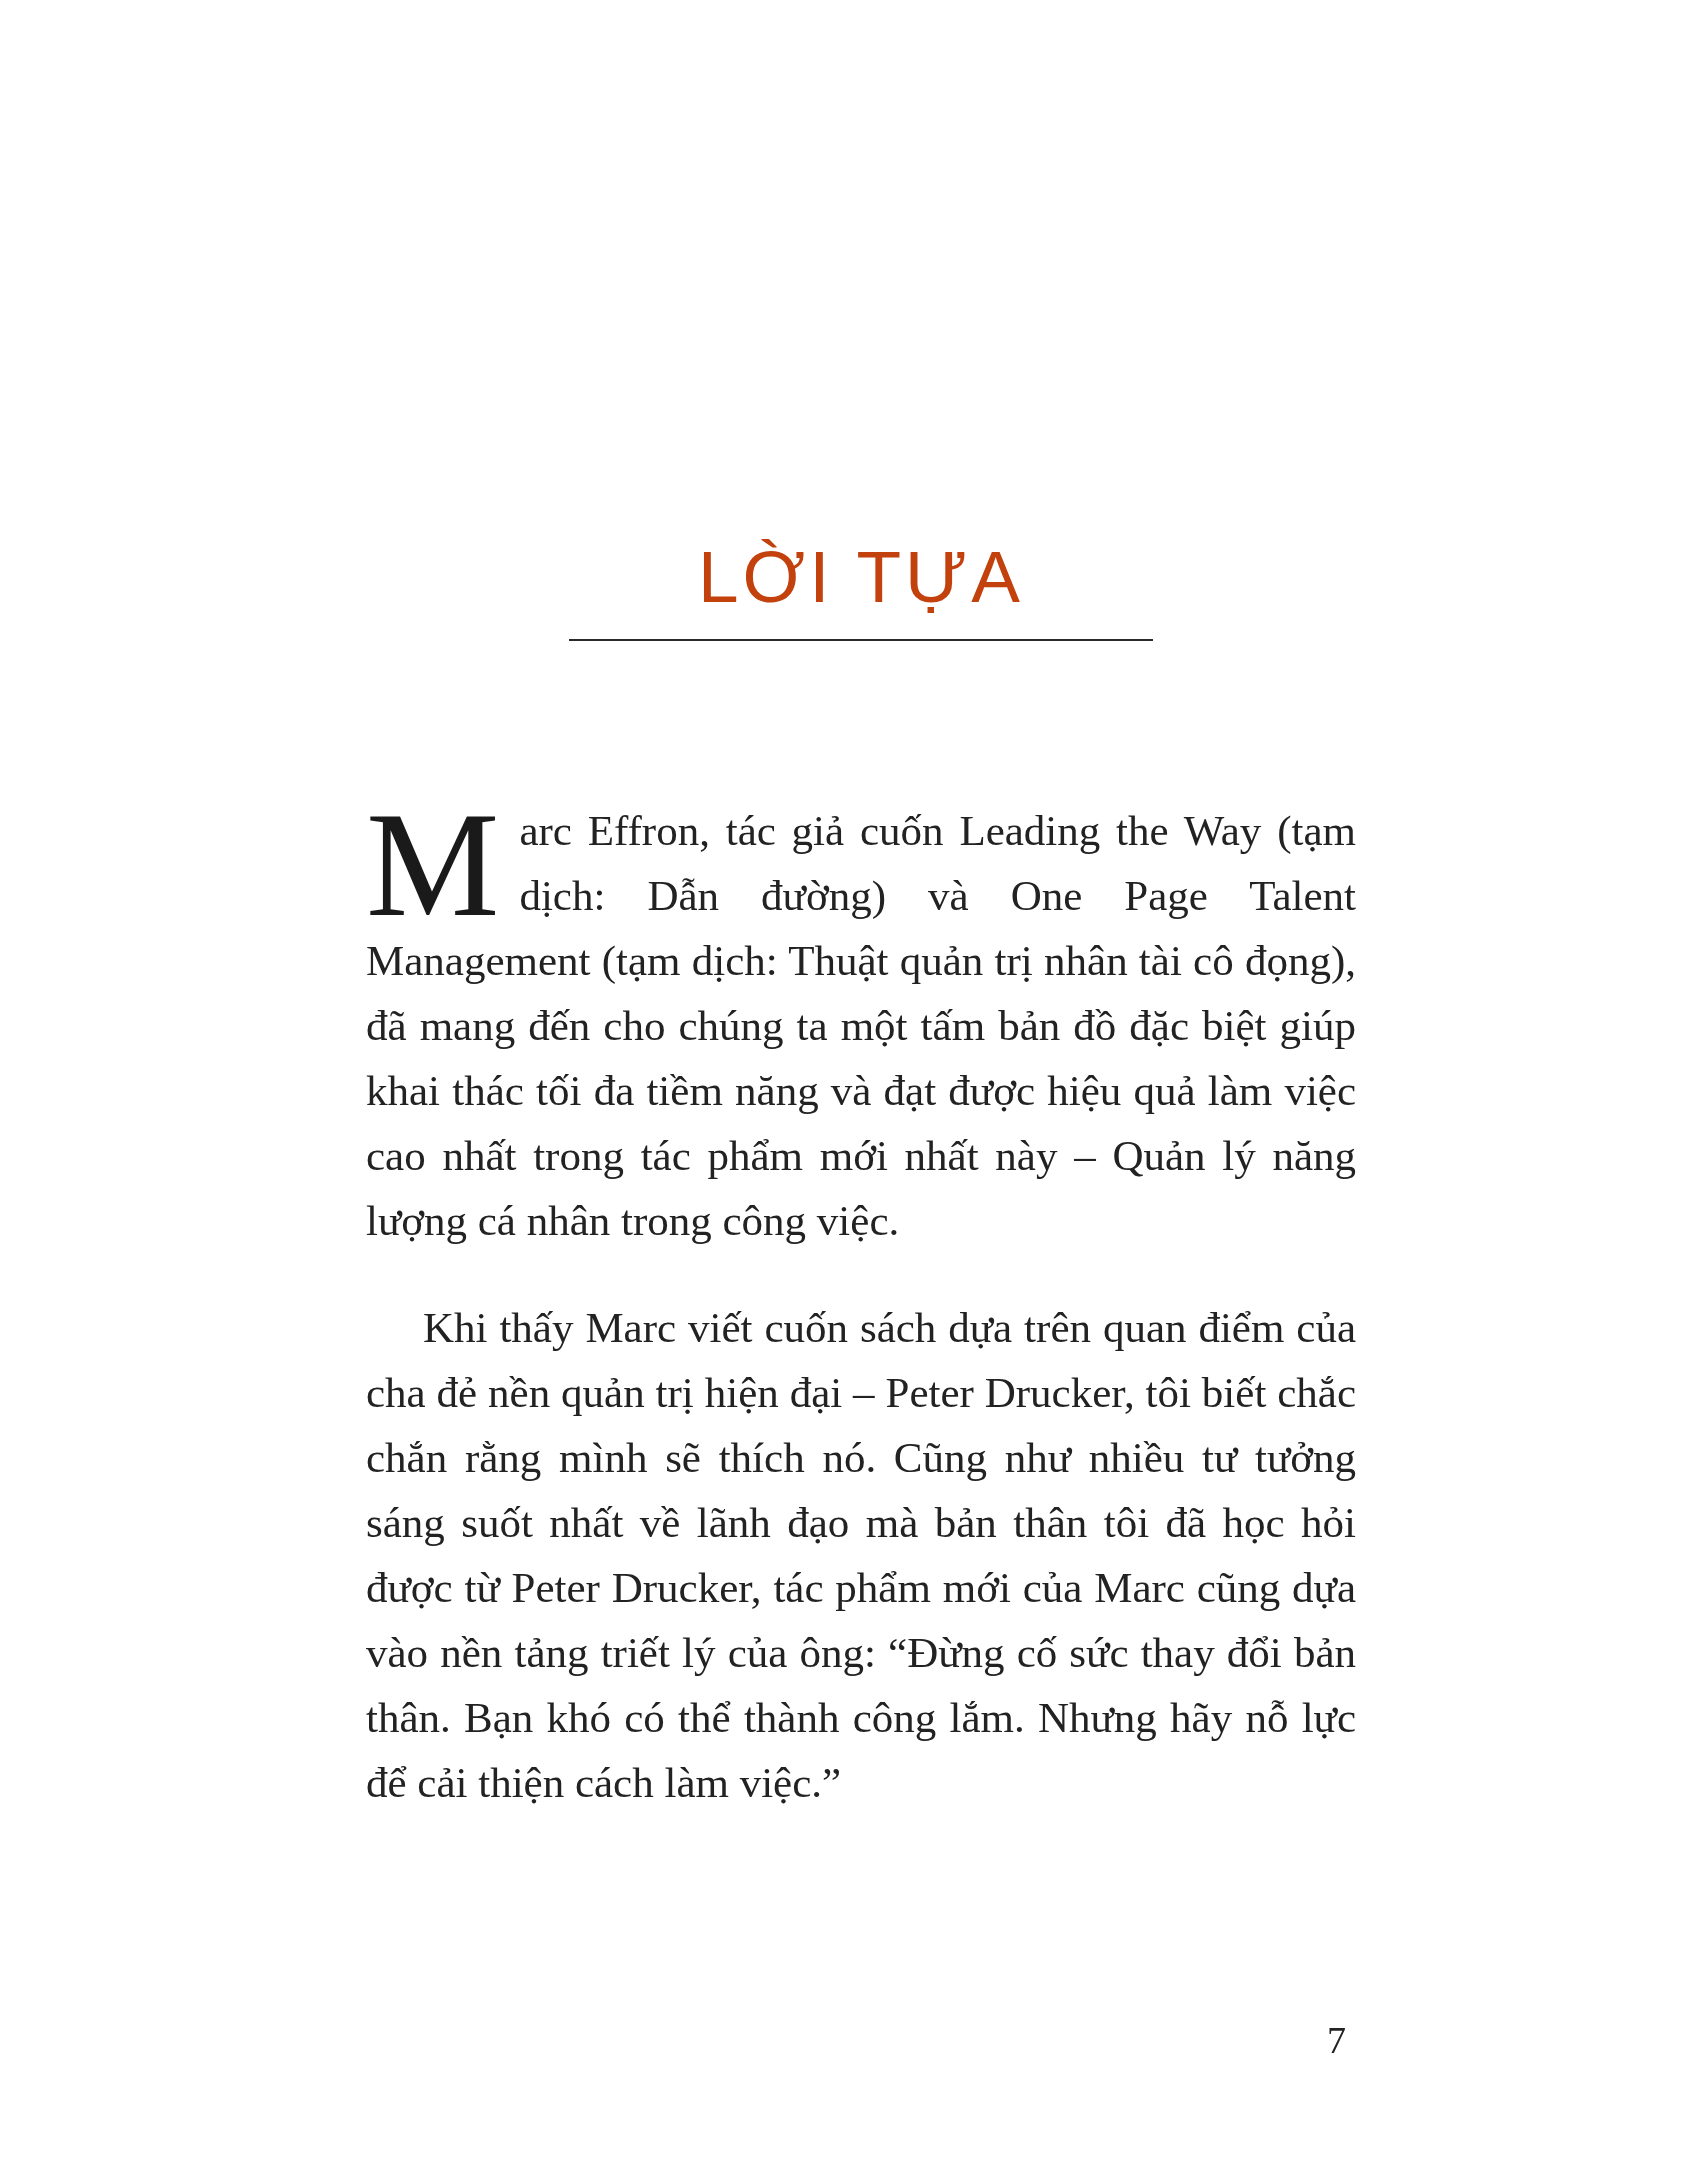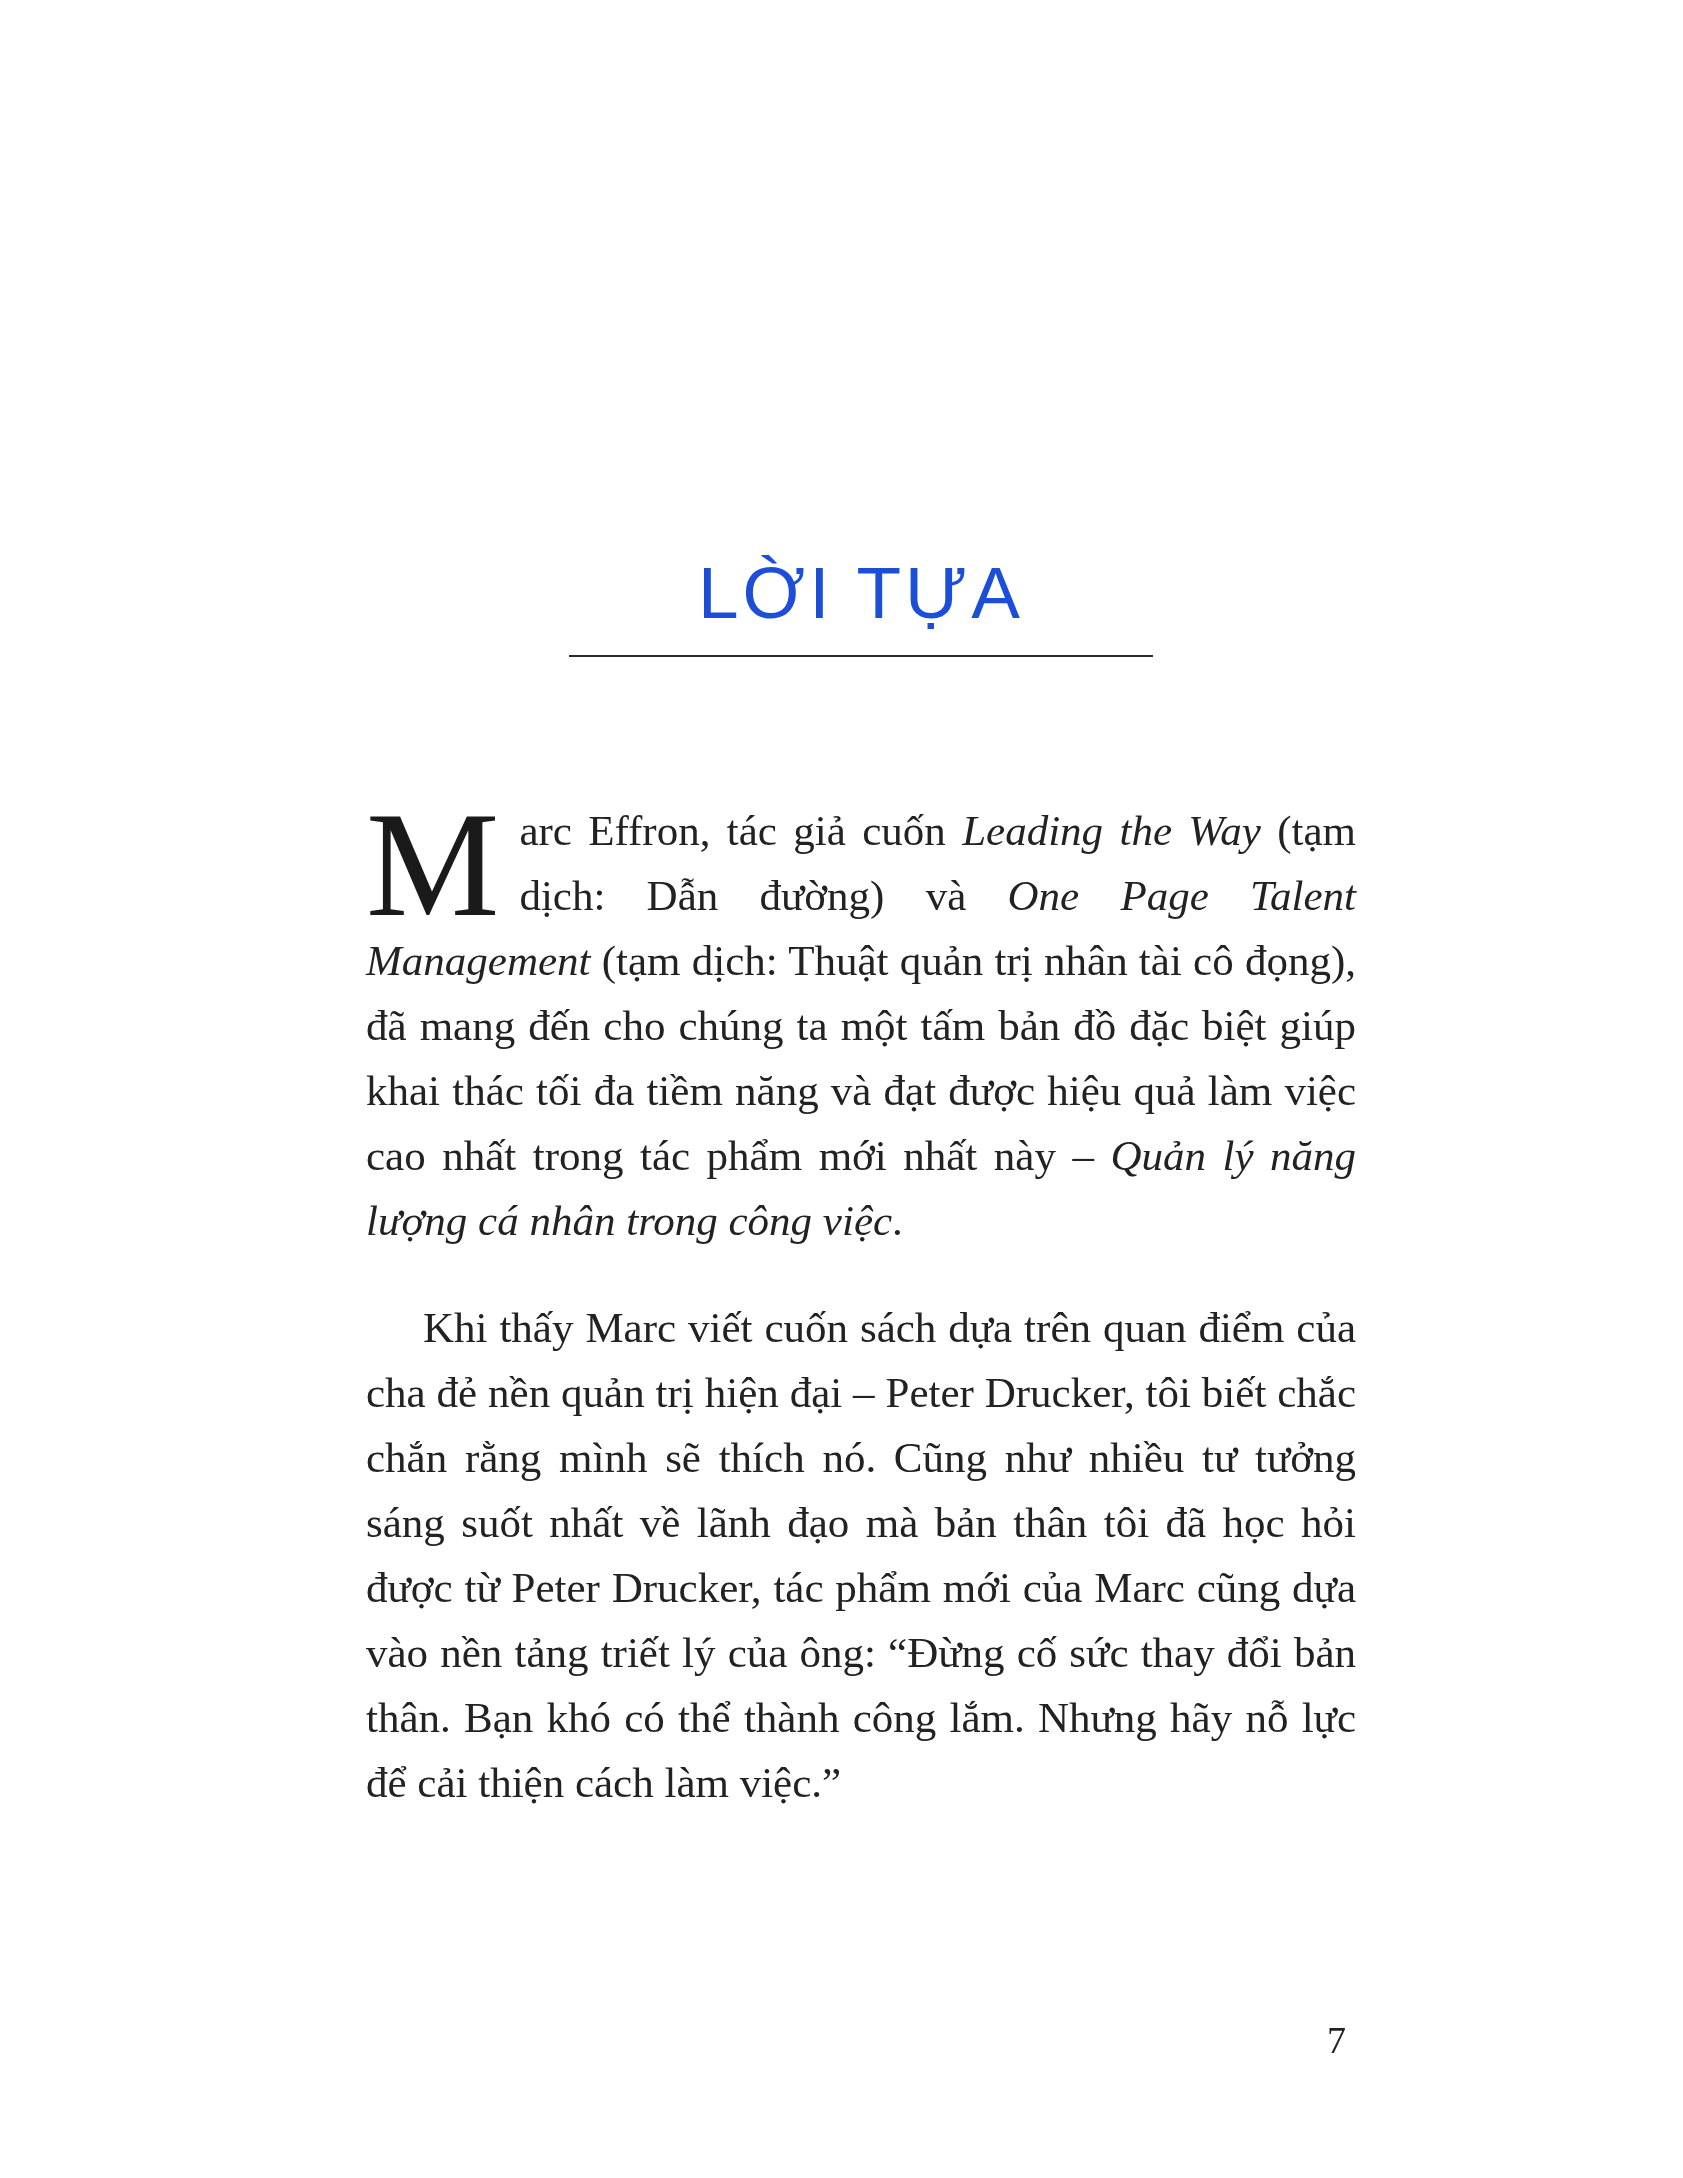--- a/index.html
+++ b/index.html
@@ -21,23 +21,23 @@
     top: 540px;
     left: 366px;
     width: 990px;
     text-align: center;
   }
   .chapter-title {
     font-family: "Liberation Sans", sans-serif;
     font-weight: 400;
     font-size: 73px;
     letter-spacing: 4px;
-    color: #1d4ed8;
+    color: #c2410c;
     line-height: 1;
-    margin: 16px;
+    margin: 0;
   }
   .title-rule {
     width: 584px;
     height: 0;
     border: none;
     border-top: 2px solid #2a2a2a;
     margin: 26px auto 0 auto;
   }
   .content {
     position: absolute;
@@ -62,21 +62,20 @@
   .dropcap {
     float: left;
     font-family: "Liberation Serif", serif;
     font-size: 150px;
     line-height: 117px;
     padding-right: 20px;
     padding-top: 8px;
     color: #1a1a1a;
   }
   .italic {
-    font-style: italic;
   }
   .page-number {
     position: absolute;
     top: 2018px;
     left: 366px;
     width: 990px;
     text-align: right;
     font-size: 38px;
     color: #222222;
     padding-right: 10px;

